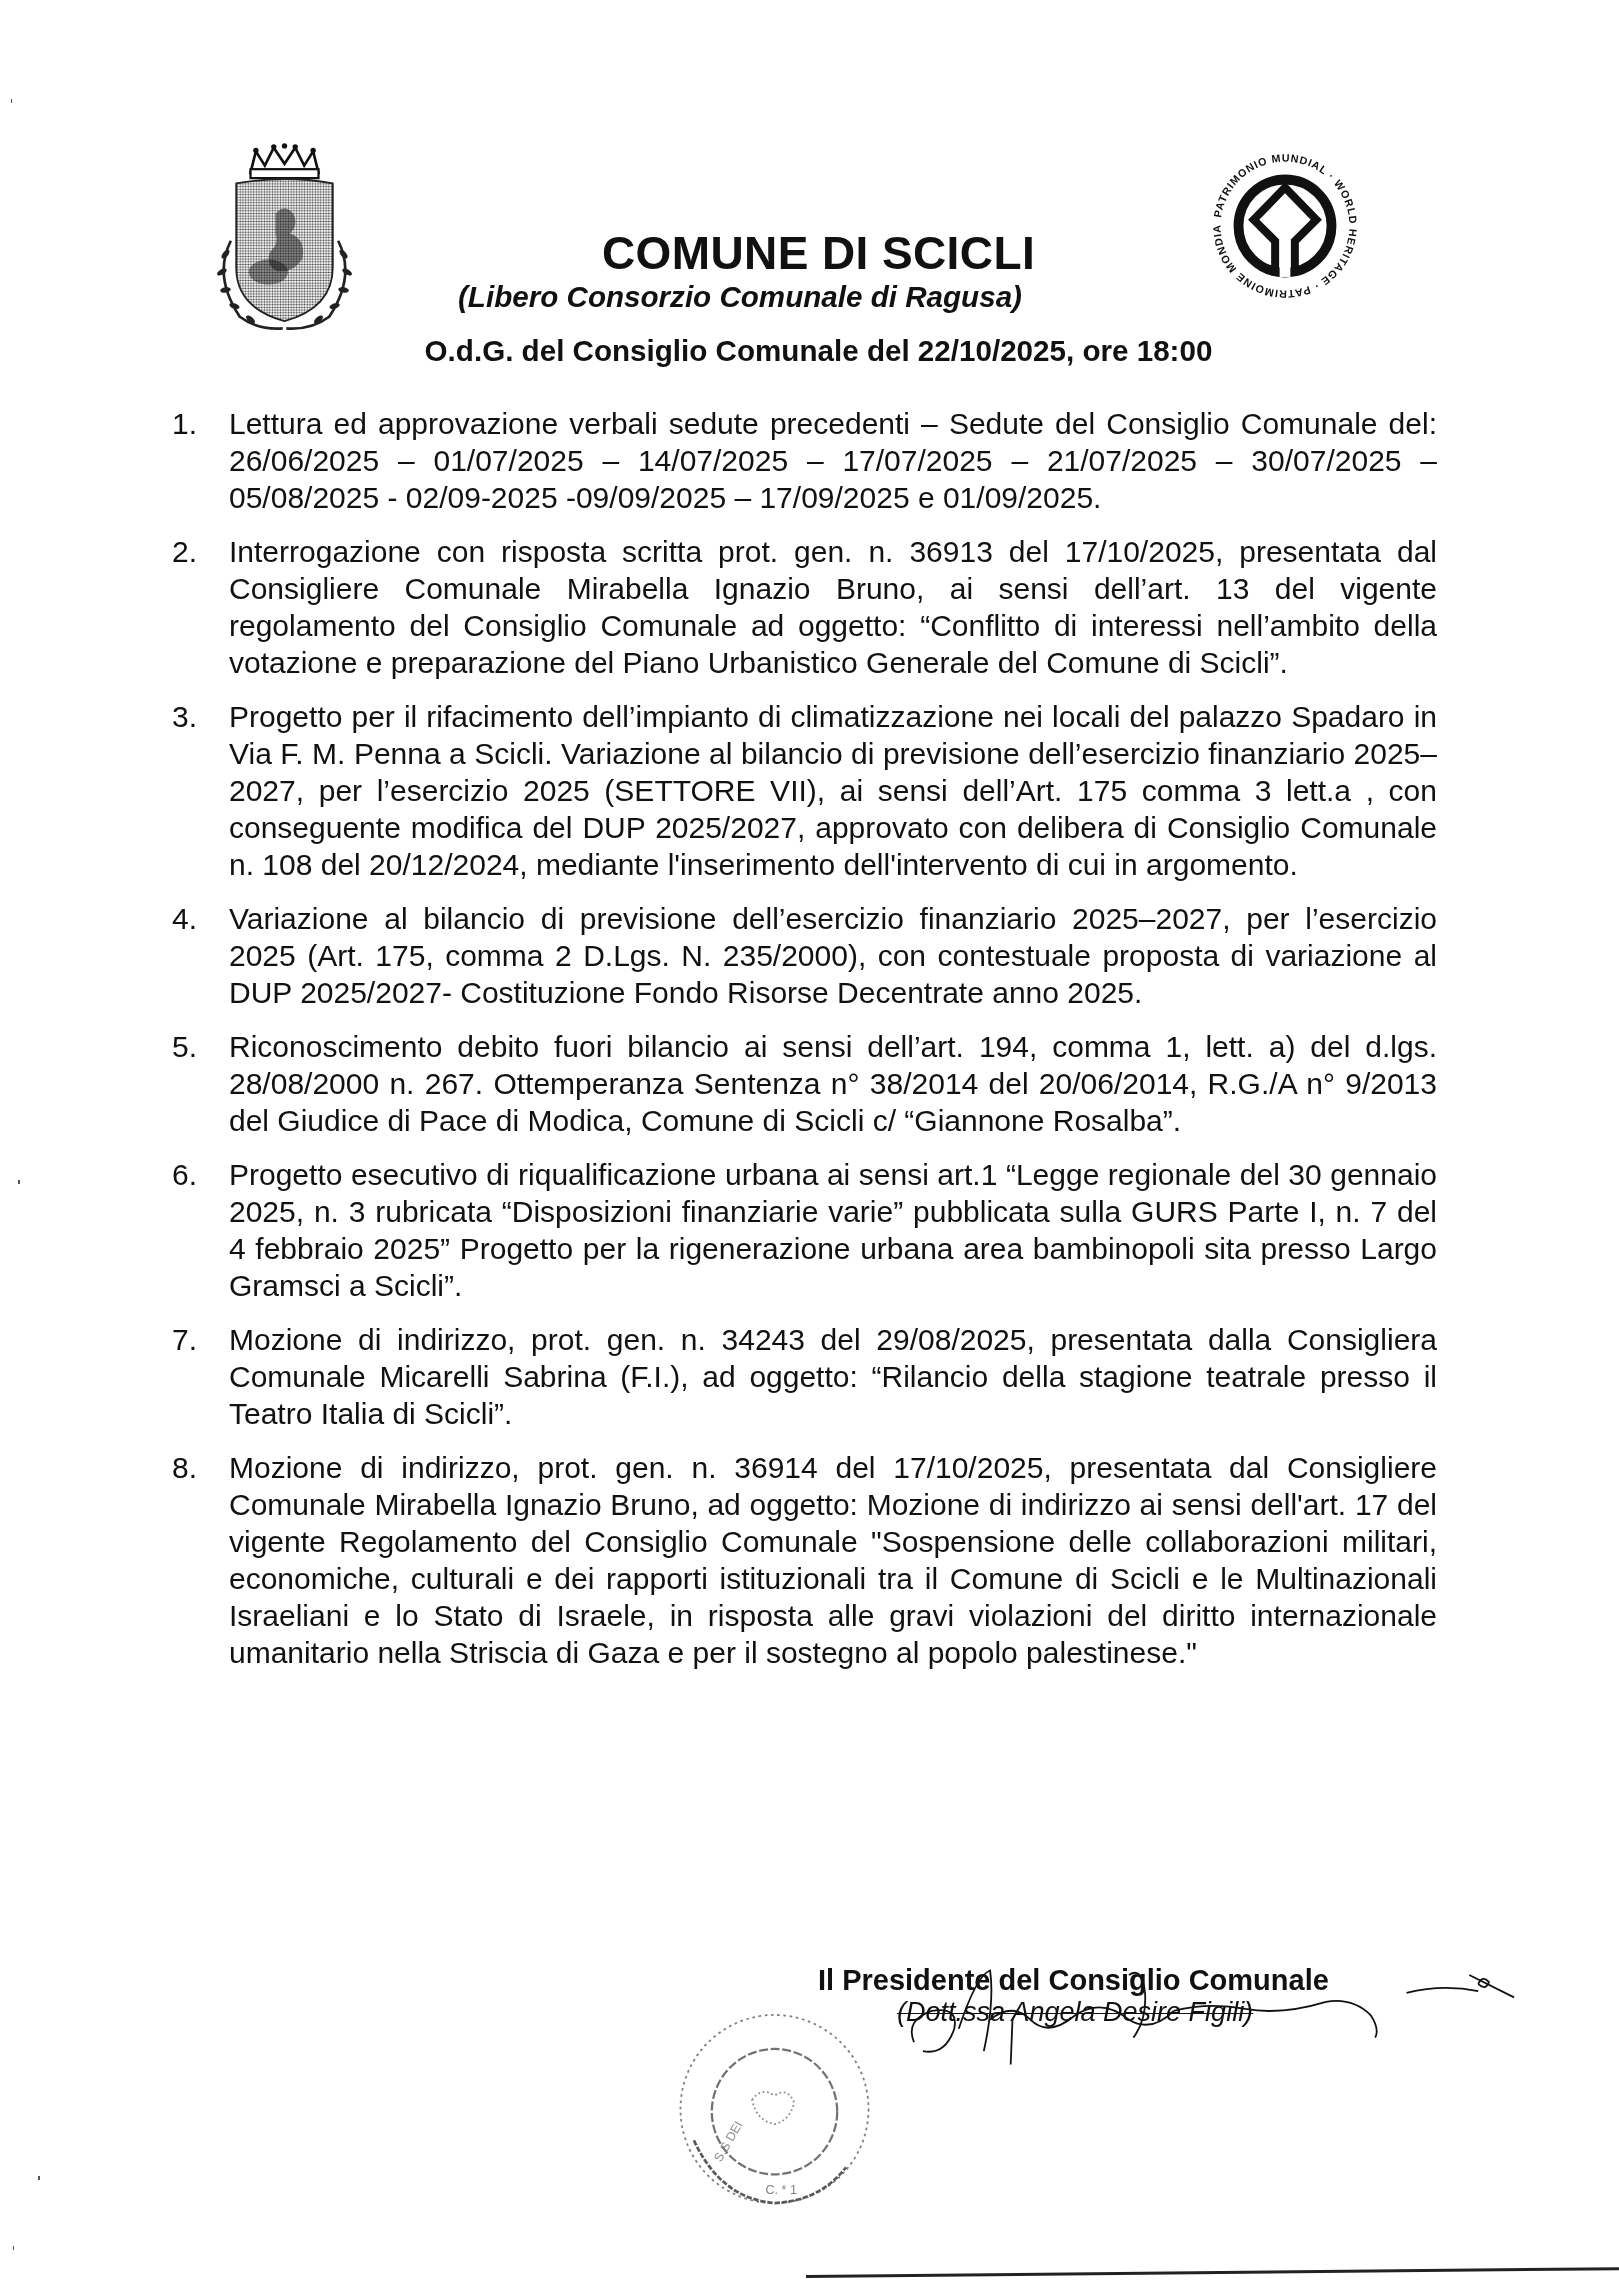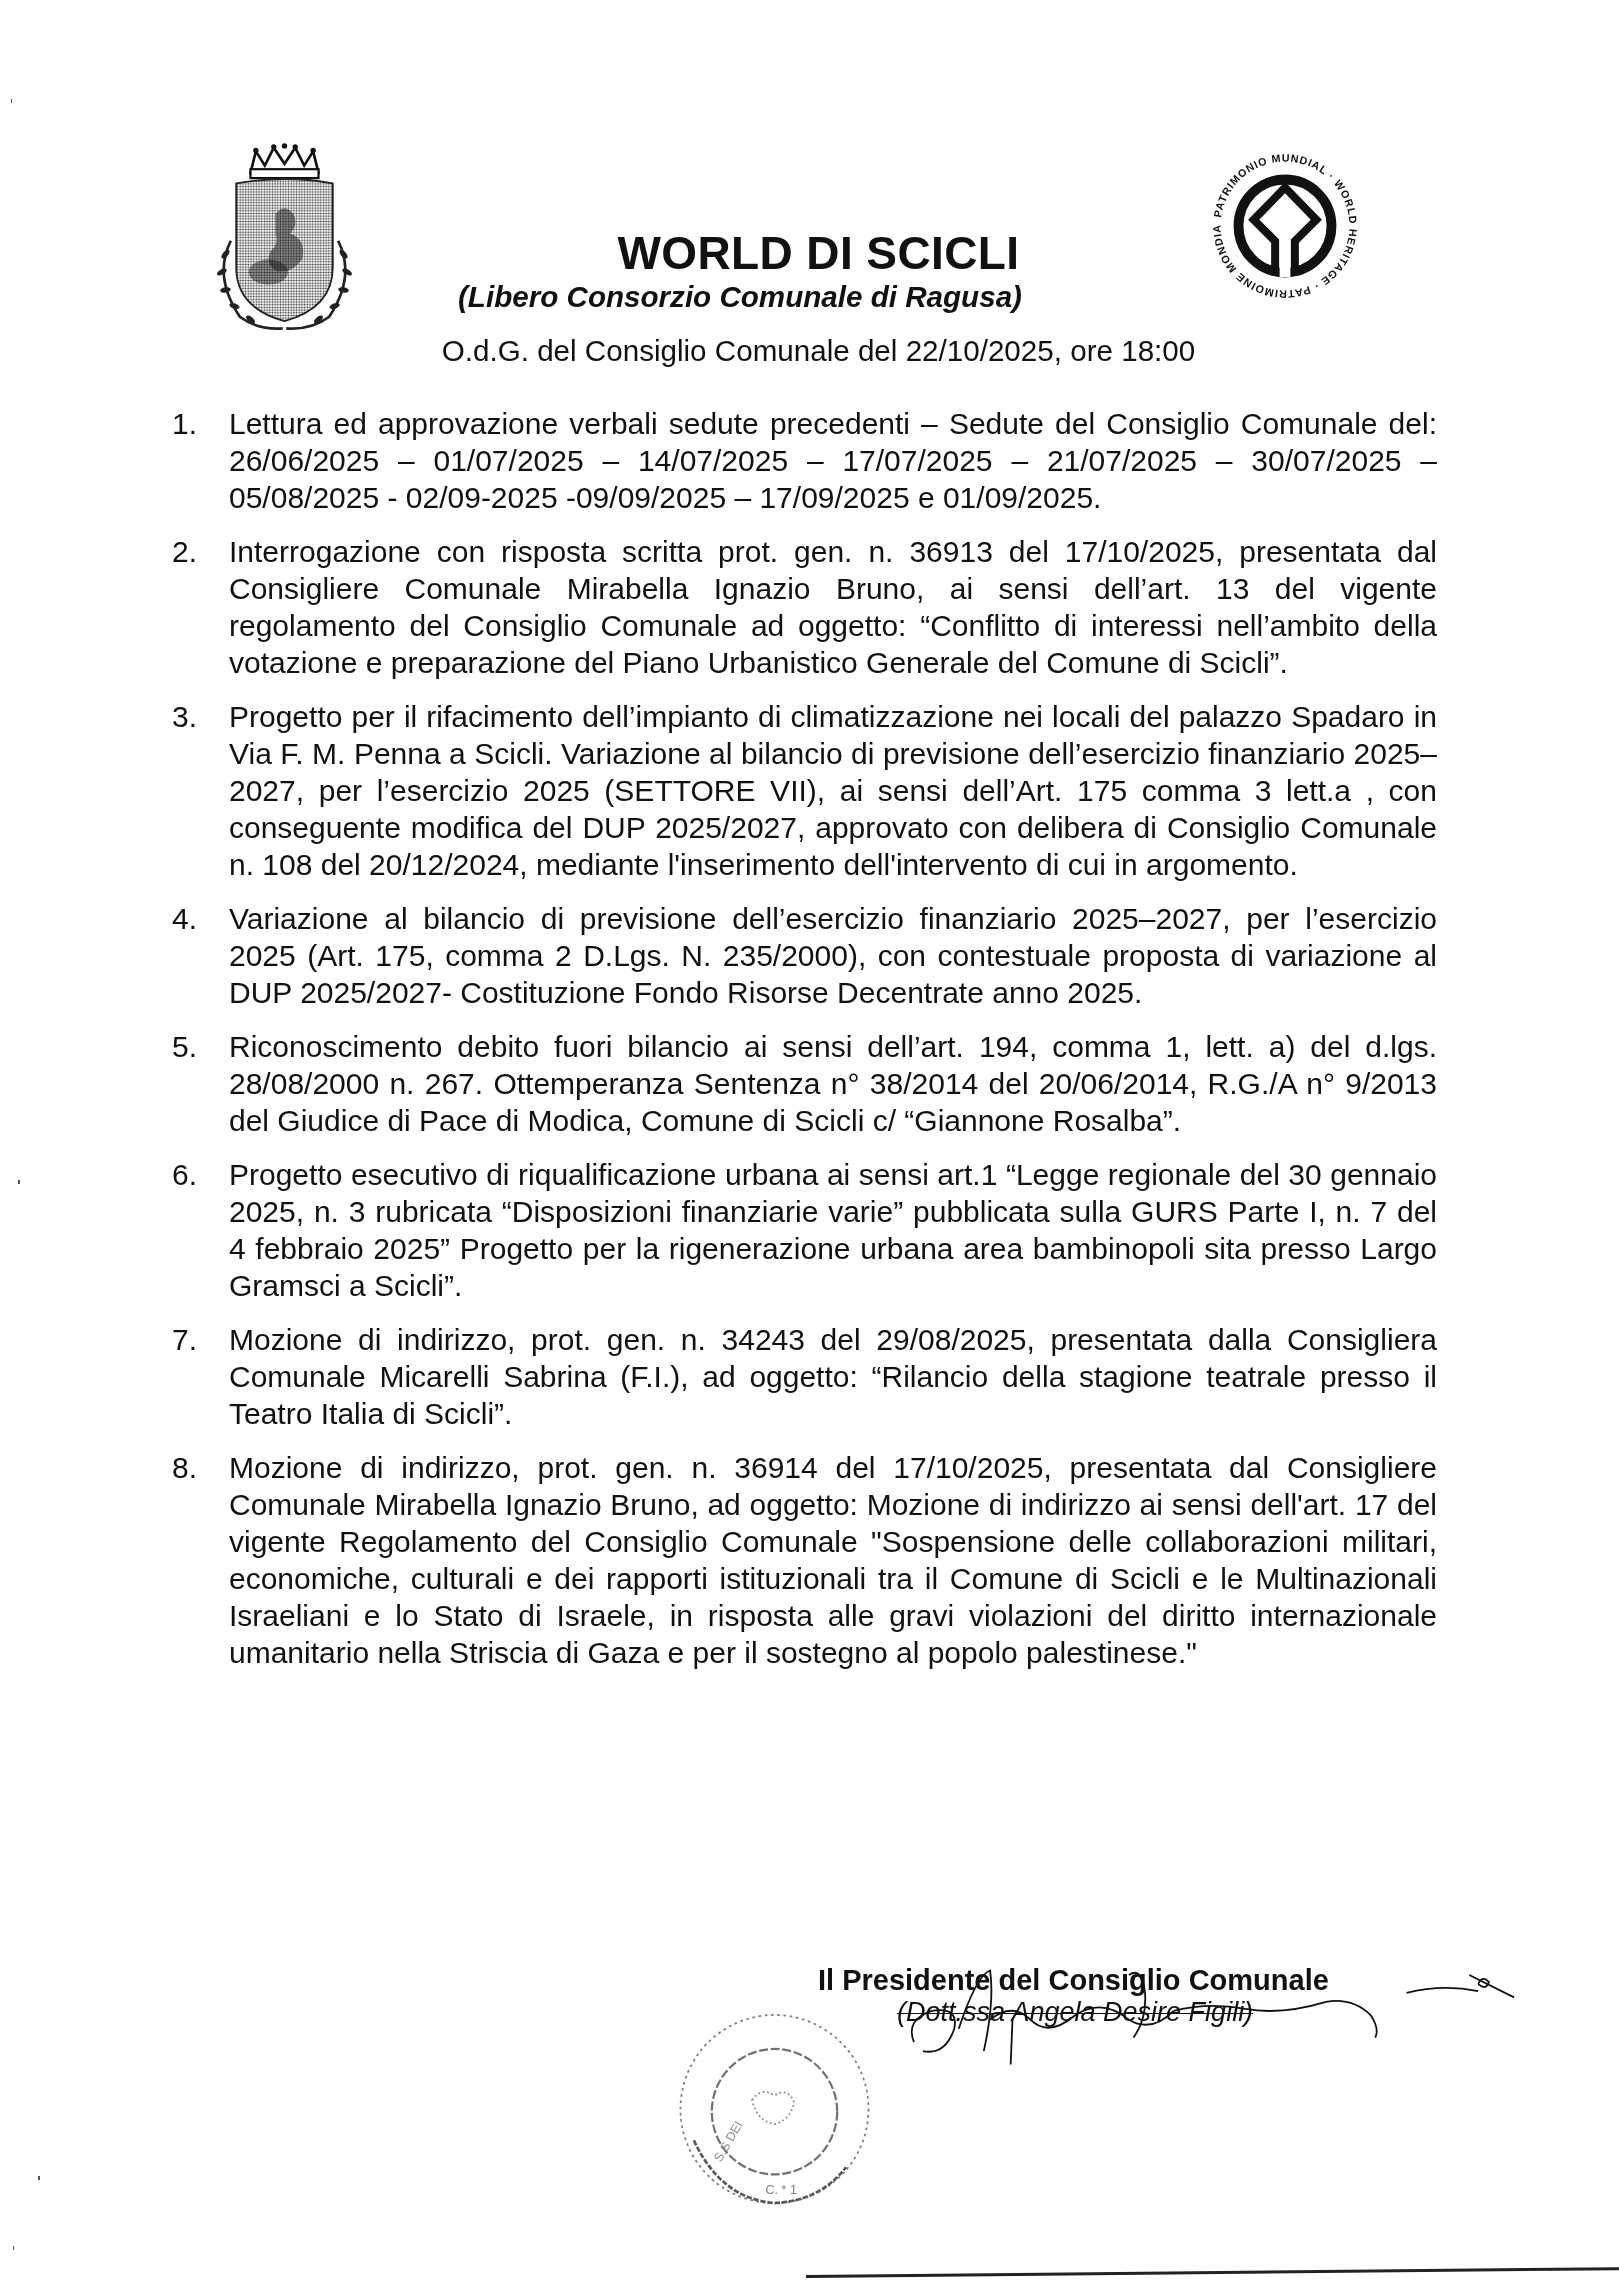--- a/index.html
+++ b/index.html
@@ -55,21 +55,21 @@
       line-height: 36px;
       padding-left: 18px;
       box-sizing: border-box;
     }
     .agenda-heading {
       position: absolute;
       left: 0; width: 1619px;
       top: 331px;
       text-align: center;
       font-size: 29.6px;
-      font-weight: normal;
+      font-weight: bold;
       line-height: 39px;
       padding-left: 18px;
       box-sizing: border-box;
     }
     
     .agenda-list {
       position: absolute;
       left: 172px;
       top: 405px;
       width: 1265px;
@@ -197,21 +197,21 @@
       <path id="ringText" d="M105 85 m-72 0 a72 72 0 1 1 144 0 a72 72 0 1 1 -144 0"></path>
     </defs>
     <circle cx="105" cy="85" r="52" fill="none" stroke="#111" stroke-width="11"></circle>
     <path d="M105 42 L140 78 L116 102 L116 136 L94 136 L94 102 L70 78 Z" fill="#fff" stroke="#111" stroke-width="9" stroke-linejoin="miter"></path>
     <rect x="99" y="100" width="12" height="42" fill="#fff"></rect>
     <text font-family="Liberation Sans, sans-serif" font-size="12" font-weight="bold" fill="#111" letter-spacing="1">
       <textPath href="#ringText" startOffset="2%">PATRIMONIO MUNDIAL · WORLD HERITAGE · PATRIMOINE MONDIAL ·</textPath>
     </text>
   </svg>
 
-  <div class="org-title">WORLD DI SCICLI</div>
+  <div class="org-title">COMUNE DI SCICLI</div>
   <div class="org-subtitle">(Libero Consorzio Comunale di Ragusa)</div>
   <div class="agenda-heading">O.d.G. del Consiglio Comunale del 22/10/2025, ore 18:00</div>
 
   <ol class="agenda-list">
     <li class="agenda-item item-1">
       <span class="agenda-num">1.</span>
       <span class="agenda-text">Lettura ed approvazione verbali sedute precedenti – Sedute del Consiglio Comunale del: 26/06/2025 – 01/07/2025 – 14/07/2025 – 17/07/2025 – 21/07/2025 – 30/07/2025 – 05/08/2025 - 02/09-2025 -09/09/2025 – 17/09/2025 e 01/09/2025.</span>
     </li>
     <li class="agenda-item">
       <span class="agenda-num">2.</span>

